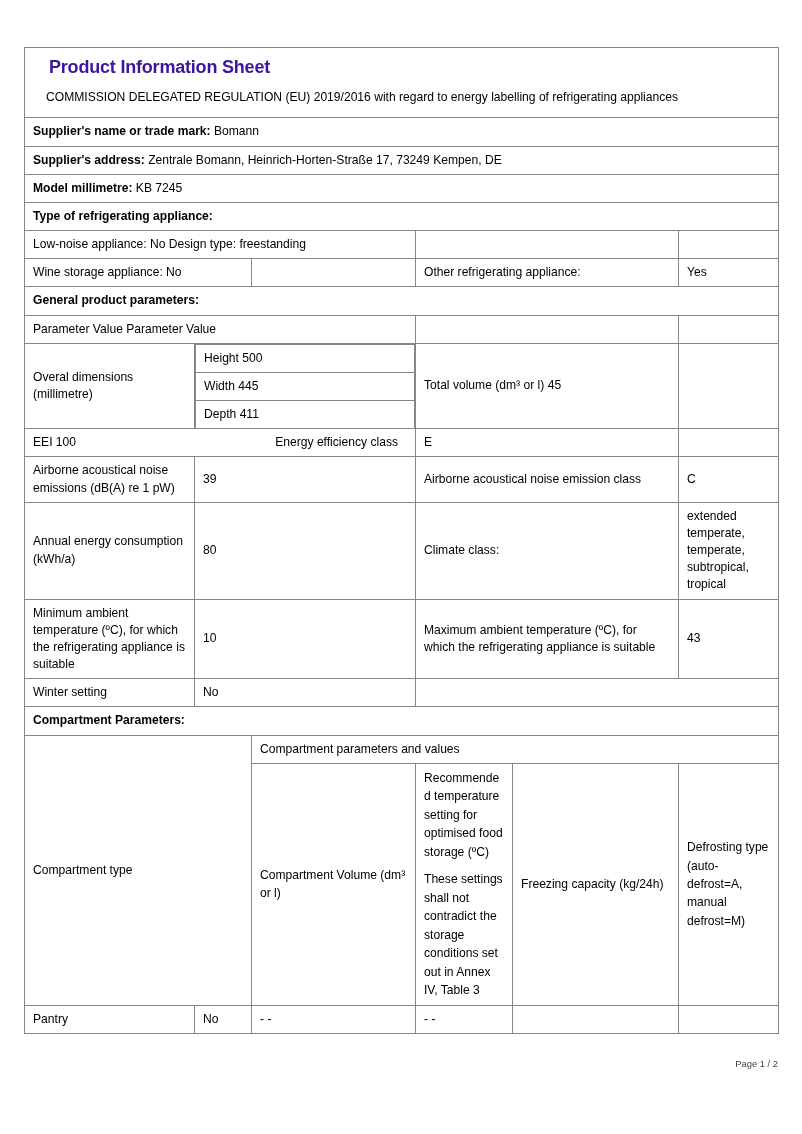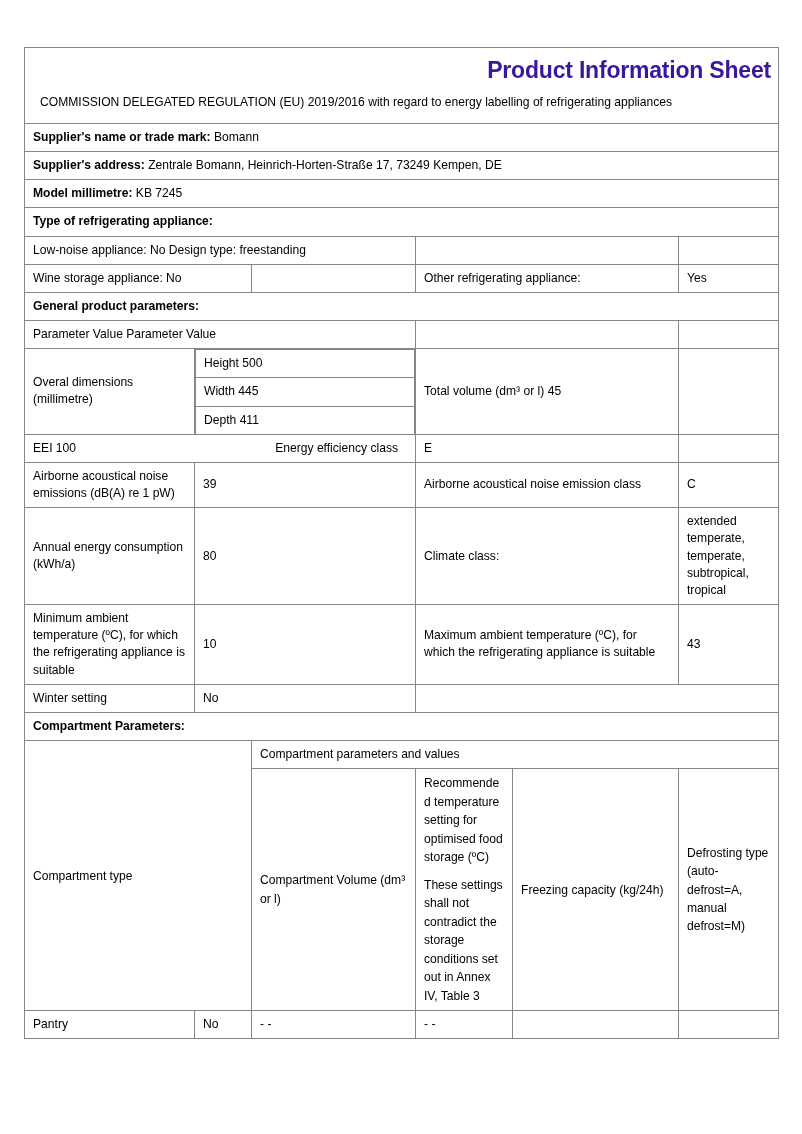--- a/index.html
+++ b/index.html
@@ -40,29 +40,28 @@
     vertical-align: middle;
     text-align: left;
     word-wrap: break-word;
   }
   .title-cell {
     padding-top: 10px !important;
     padding-bottom: 9px !important;
   }
   .doc-title {
     color: #3b169e;
-    font-size: 23px;
+    font-size: 18px;
     font-weight: bold;
     letter-spacing: -0.2px;
     margin: 0 0 11px 16px;
     line-height: 1.1;
-    text-align: right;
   }
   .doc-sub {
-    margin: 0 0 2px 7px;
+    margin: 0 0 2px 13px;
     font-size: 12.1px;
     line-height: 1.45;
     padding-right: 22px;
   }
   .b { font-weight: bold; }
   .center { text-align: center; }
   .dim-table {
     width: 100%;
     border-collapse: collapse;
     table-layout: fixed;
@@ -261,14 +260,15 @@
         <td class="center">- -</td>
         <td class="center">- -</td>
         <td class="center"></td>
         <td class="center"></td>
       </tr>
 
     </tbody>
       </table>
   </div>
 
+  <div class="footer">Page 1 / 2</div>
 
 </div>
 
 </body></html>

